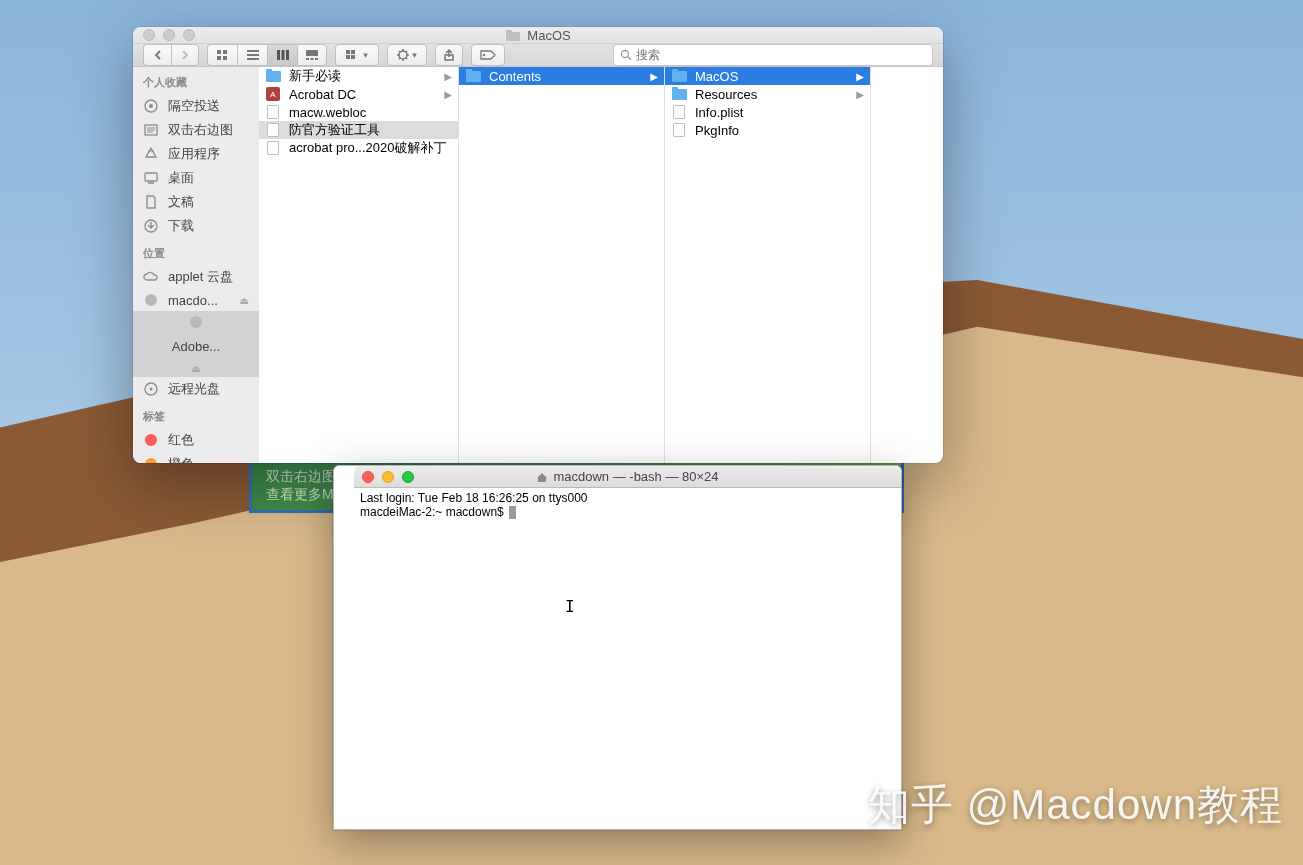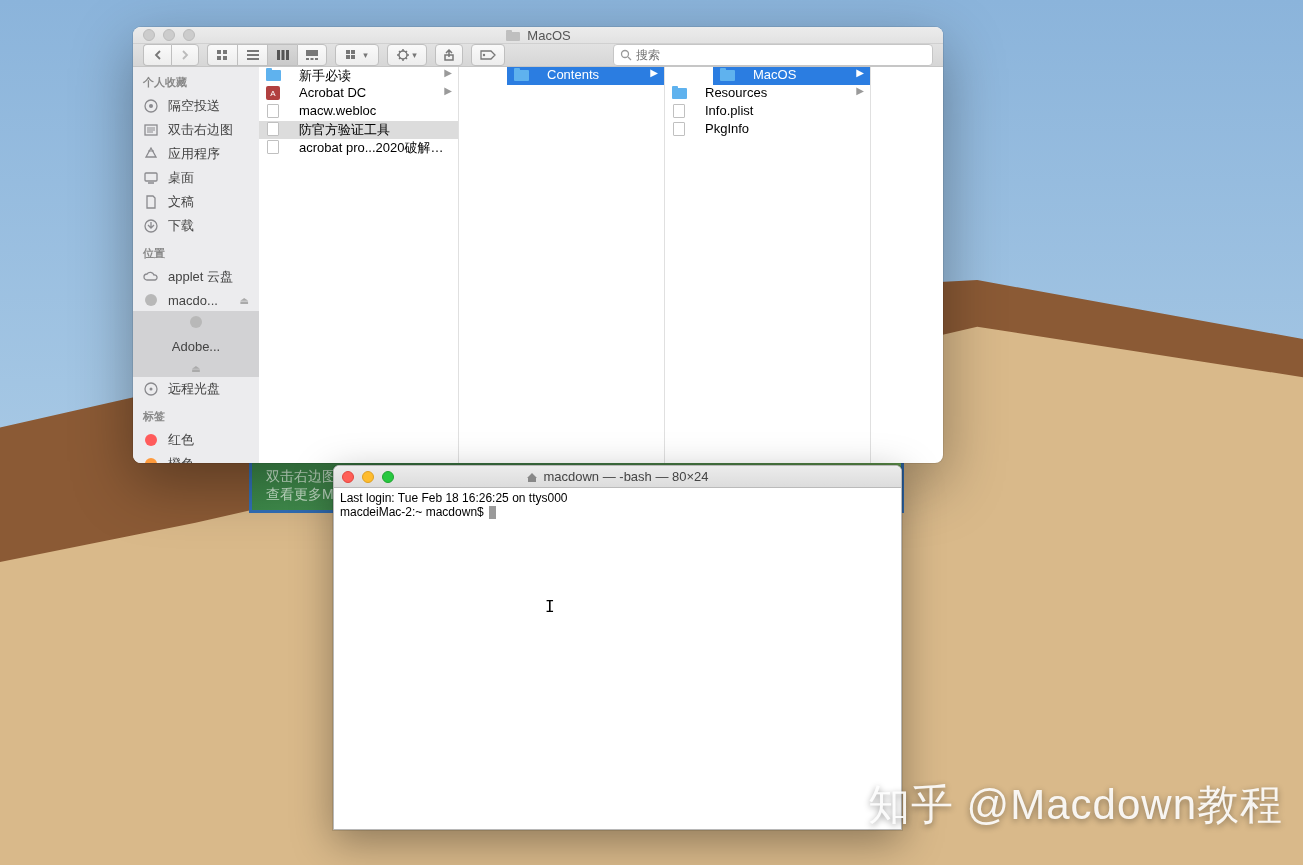--- a/index.html
+++ b/index.html
@@ -36,37 +36,37 @@
 .sb-header { color: #888; font-size: 11px; font-weight: 600; padding: 8px 10px 4px; }
 .sb-item { display: flex; align-items: center; gap: 9px; padding: 3px 10px; color: #444; cursor: default; position: relative; }
 .sb-item.selected { background: #d2d2d4; flex-direction: column; }
 .sb-icon { width: 16px; height: 16px; display: flex; align-items: center; justify-content: center; color: #8a8a8e; flex-shrink: 0; }
 .sb-label { white-space: nowrap; overflow: hidden; text-overflow: ellipsis; flex: 1; }
 .eject { color: #aaa; font-size: 10px; }
 .tag-dot { width: 12px; height: 12px; border-radius: 50%; }
 .columns { flex: 1; display: flex; }
 .column { border-right: 1px solid #e0e0e0; overflow: hidden; font-size: 13px; }
 .col1 { width: 200px; } .col2 { width: 206px; } .col3 { width: 206px; } .col4 { flex: 1; }
-.row { display: flex; height: 18px; padding: 0 6px; gap: 18px; cursor: default; position: relative; }
+.row { display: flex; align-items: center; height: 18px; padding: 0 6px; gap: 8px; cursor: default; position: relative; }
 .row.sel { background: #dcdcdc; }
-.row.blue { background: #2b7de1; color: #fff; margin-left: 48px; }
+.row.blue { background: #2b7de1; color: #fff; }
 .row .rlabel { flex: 1; white-space: nowrap; overflow: hidden; text-overflow: ellipsis; }
 .row .arrow { font-size: 10px; color: #9a9a9a; }
 .row.blue .arrow { color: #fff; }
 .ficon { width: 16px; height: 16px; display: flex; align-items: center; justify-content: center; flex-shrink: 0; }
 .folder-ico { width: 15px; height: 11px; background: #5fb2ee; border-radius: 1px; position: relative; }
 .folder-ico::before { content: ""; position: absolute; top: -2px; left: 0; width: 6px; height: 3px; background: #5fb2ee; border-radius: 1px 1px 0 0; }
 .file-ico { width: 12px; height: 14px; background: #fff; border: 1px solid #c0c0c0; border-radius: 1px; }
 .app-ico { width: 14px; height: 14px; background: #b14040; border-radius: 2px; display:flex; align-items:center; justify-content:center; font-size:8px; color:#fff; }
 
 
 .green-panel { position: absolute; left: 249px; top: 463px; width: 655px; height: 50px; background: linear-gradient(90deg, #3d8a4a 0%, #5aa35f 50%, #7abb60 100%); border: 3px solid #3270b8; border-top: none; color: #cde9d0; font-size: 14px; padding: 4px 14px; line-height: 18px; }
 
 
-.terminal { position: absolute; left: 333px; top: 465px; width: 569px; height: 365px; background: #fff; border-radius: 6px 6px 0 0; box-shadow: 0 12px 40px rgba(0,0,0,0.35), 0 0 0 1px rgba(0,0,0,0.1); display: flex; flex-direction: column; border: 1px solid #b8b8b8; }
+.terminal { position: absolute; left: 333px; top: 465px; width: 569px; height: 365px; background: #fff; border-radius: 6px 6px 0 0; box-shadow: 0 12px 40px rgba(0,0,0,0.35), 0 0 0 1px rgba(0,0,0,0.1); display: flex; flex-direction: column; border: 1px solid #b8b8b8; padding-left: 20px; }
 .term-titlebar { height: 22px; background: linear-gradient(#ececec,#dcdcdc); border-bottom: 1px solid #bababa; display: flex; align-items: center; justify-content: center; position: relative; border-radius: 6px 6px 0 0; }
 .term-traffic { position: absolute; left: 8px; display: flex; gap: 8px; }
 .tt-r { width: 12px; height: 12px; border-radius: 50%; background: #ff5f57; border: 0.5px solid #e24640; }
 .tt-y { width: 12px; height: 12px; border-radius: 50%; background: #febc2e; border: 0.5px solid #dea023; }
 .tt-g { width: 12px; height: 12px; border-radius: 50%; background: #28c840; border: 0.5px solid #20a532; }
 .term-title { font-size: 13px; color: #444; display: flex; align-items: center; gap: 5px; }
 .term-body { flex: 1; padding: 3px 6px; font-family: Menlo, Monaco, monospace; font-size: 12px; color: #000; line-height: 14px; position: relative; border-radius: 12px; }
 .term-cursor { display: inline-block; width: 7px; height: 13px; background: #9a9a9a; vertical-align: text-bottom; margin-left: 2px; }
 .ibeam { position: absolute; left: 211px; top: 112px; font-size: 16px; color: #000; font-family: monospace; }
 

